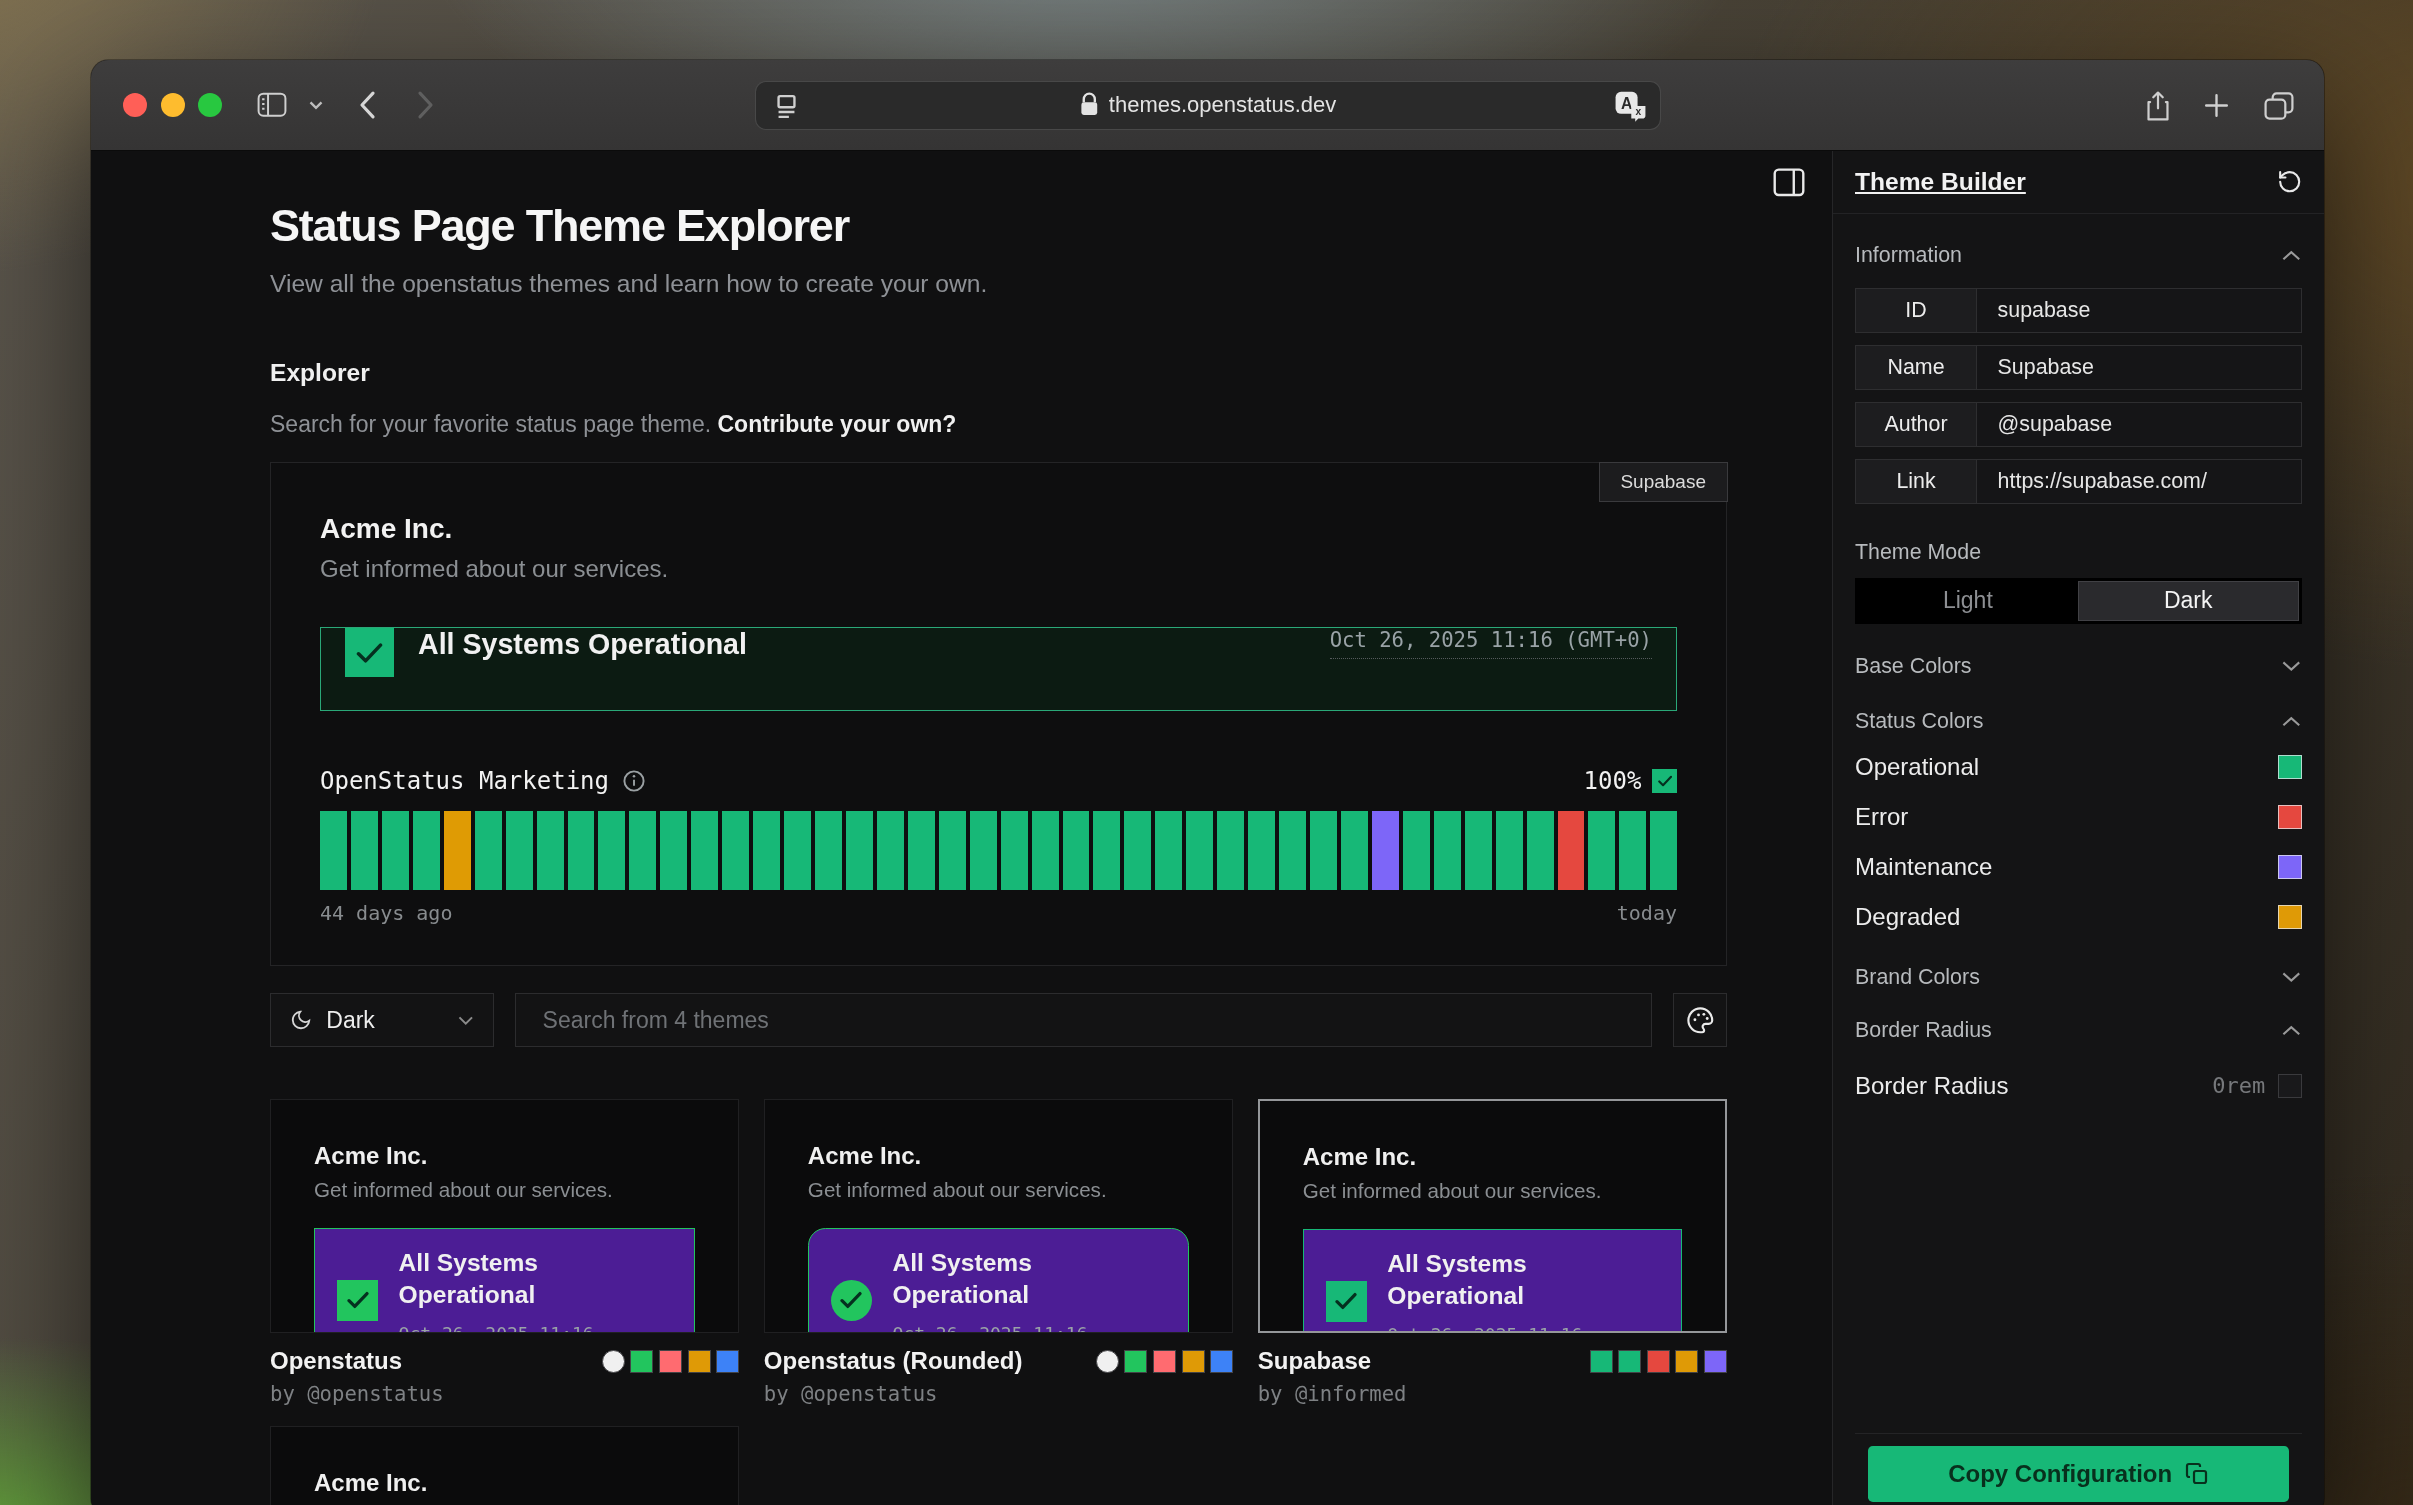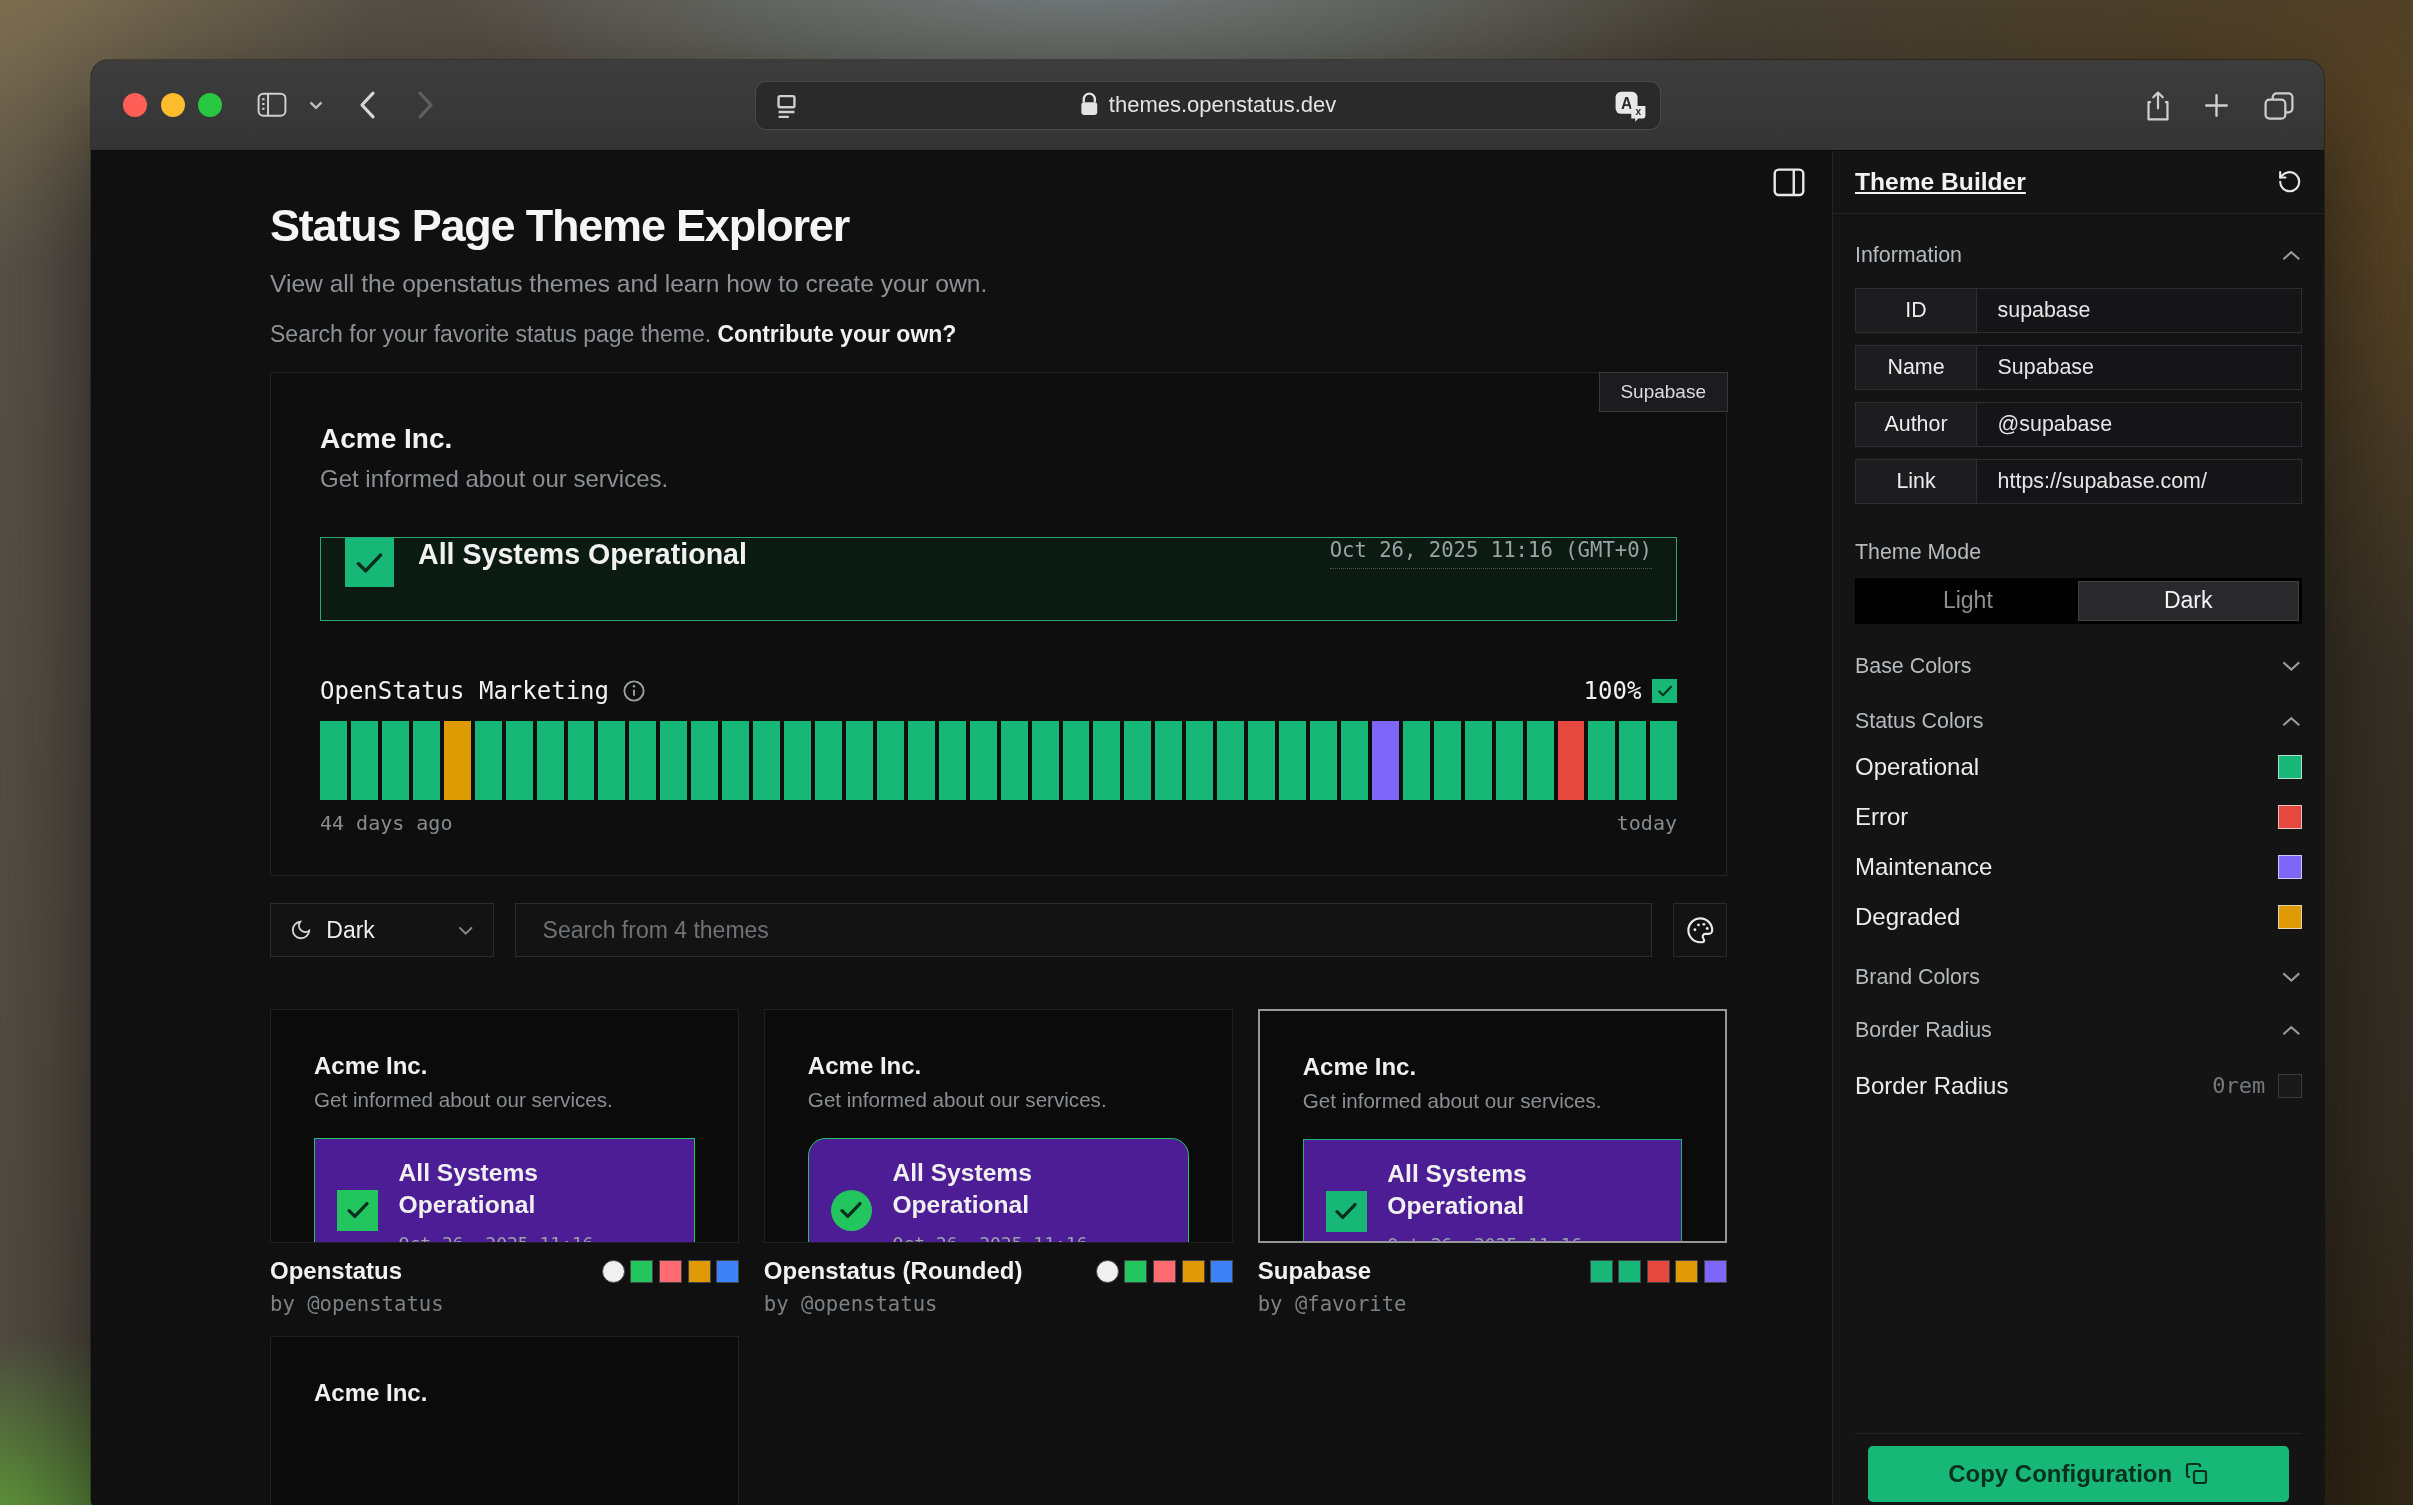--- a/index.html
+++ b/index.html
@@ -228,20 +228,21 @@
     <main>
       <span class="panel-toggle">
         <svg width="32" height="28.6" viewBox="0 0 40 36" fill="none" stroke="#e9e9e9" stroke-width="3">
           <rect x="2" y="2" width="36" height="32" rx="5"></rect>
             <line x1="26" y1="2" x2="26" y2="34"></line>
         </svg>
       </span>
 
       <h1 class="page-title">Status Page Theme Explorer</h1>
       <p class="subtitle">View all the openstatus themes and learn how to create your own.</p>
+      <h2 class="exp-head">Explorer</h2>
       <p class="exp-sub"><span>Search for your favorite status page theme. </span><b>Contribute your own?</b></p>
 
       <section class="preview-card">
         <div class="pc-badge">Supabase</div>
         <div class="pc-org">Acme Inc.</div>
         <div class="pc-tag">Get informed about our services.</div>
 
         <div class="pc-banner">
           <span class="check-sq">
             <svg width="27" height="22" viewBox="0 0 34 28" fill="none" stroke="#05301f" stroke-width="4.5" stroke-linecap="round" stroke-linejoin="round">
@@ -424,21 +425,21 @@
               <div class="meta-top">
                 <span class="meta-name">Supabase</span>
                 <span class="swatches">
                   <span class="swatch" style="background: rgb(23, 184, 119);"></span>
                   <span class="swatch" style="background: rgb(23, 184, 119);"></span>
                   <span class="swatch" style="background: rgb(229, 72, 63);"></span>
                   <span class="swatch" style="background: rgb(223, 154, 6);"></span>
                   <span class="swatch" style="background: rgb(125, 102, 248);"></span>
                 </span>
               </div>
-              <div class="meta-author mono">by @favorite</div>
+              <div class="meta-author mono">by @informed</div>
             </div>
           </div>
           <div>
             <div class="tcard">
               <div class="tc-org">Acme Inc.</div>
             </div>
           </div>
         </div>
     </main>
 

